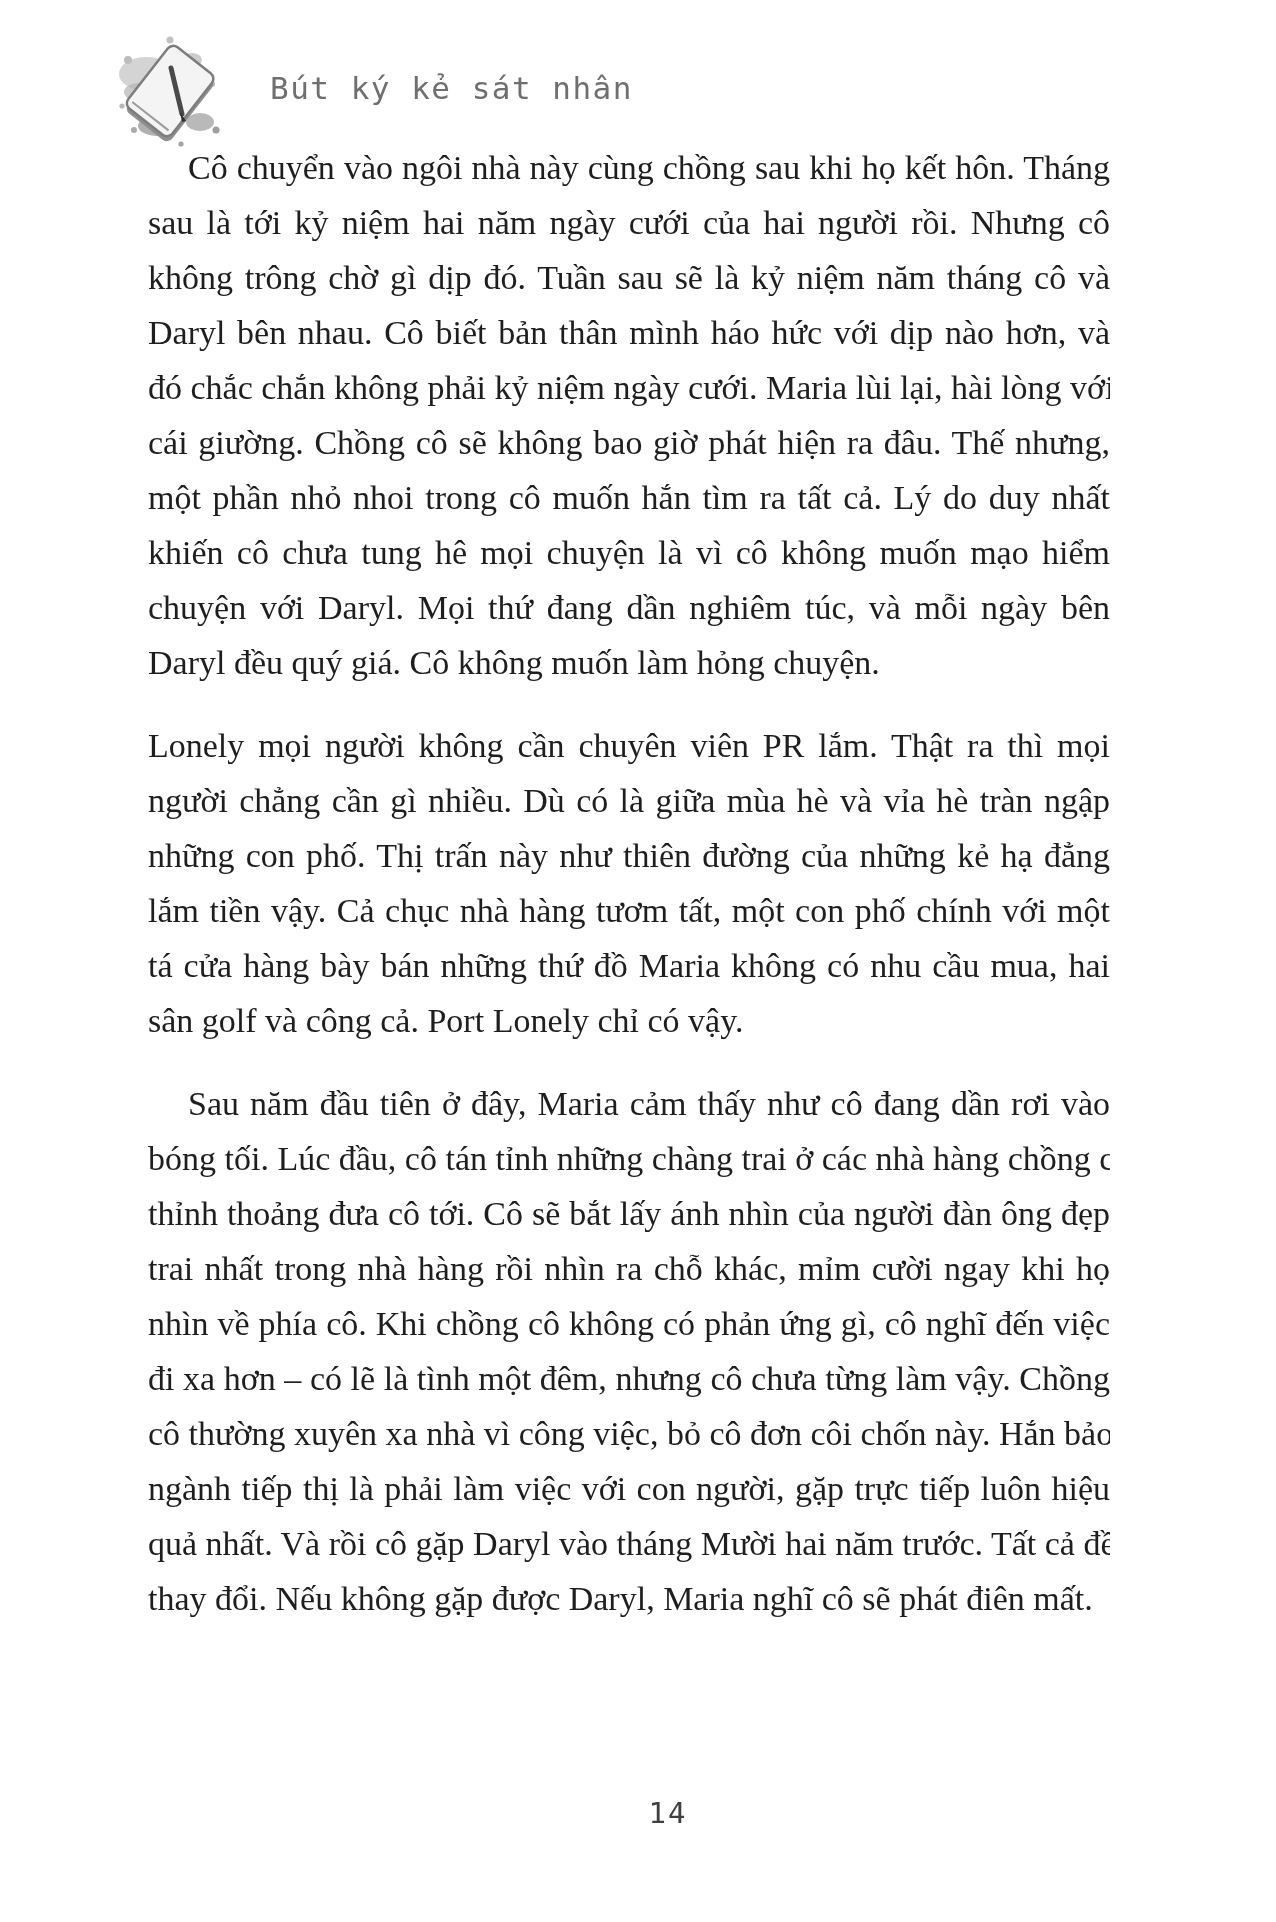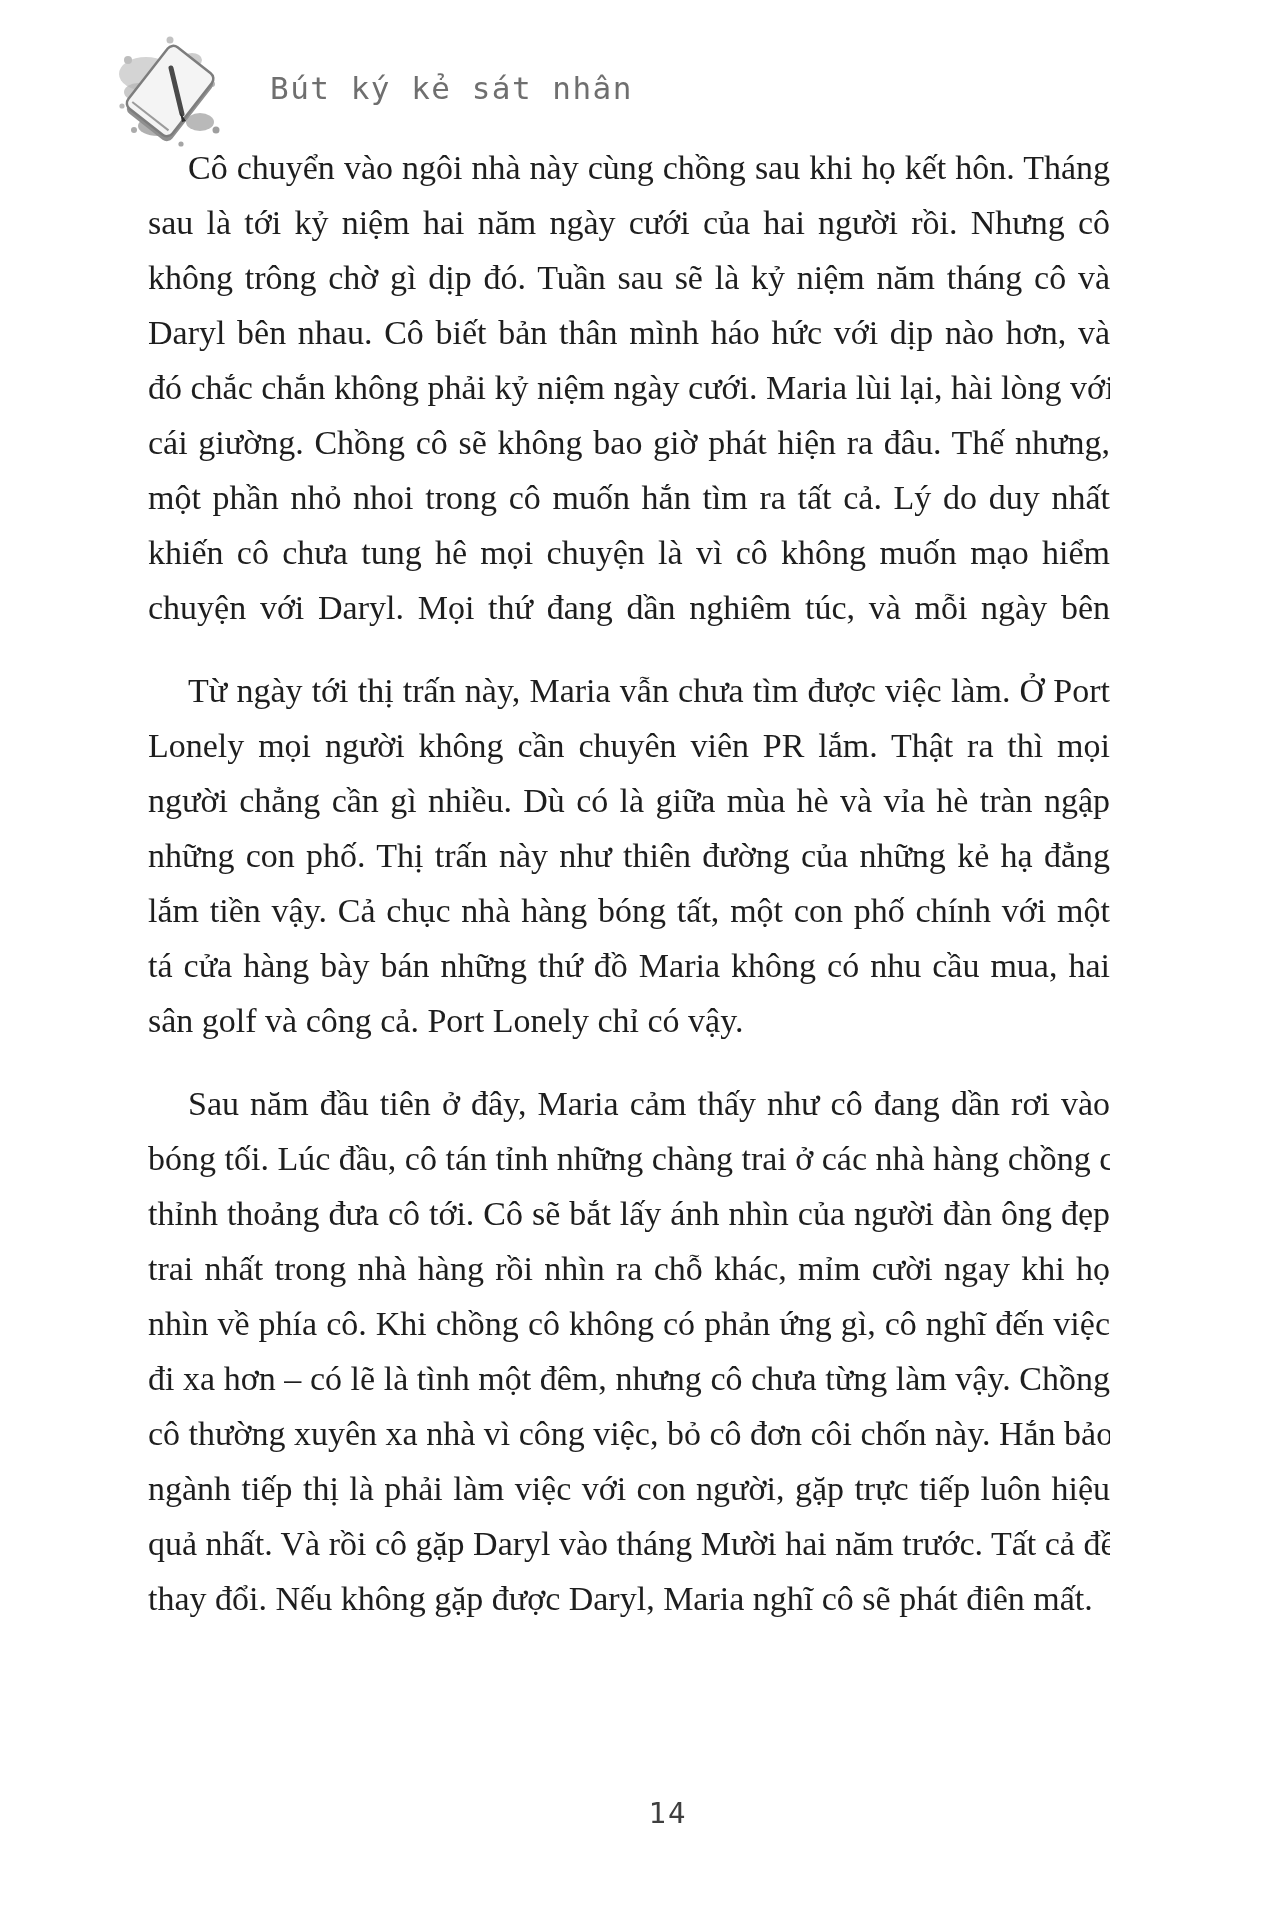--- a/index.html
+++ b/index.html
@@ -96,27 +96,27 @@
   <div class="paragraph">
         <div class="line first">Cô chuyển vào ngôi nhà này cùng chồng sau khi họ kết hôn. Tháng</div>
         <div class="line">sau là tới kỷ niệm hai năm ngày cưới của hai người rồi. Nhưng cô</div>
         <div class="line">không trông chờ gì dịp đó. Tuần sau sẽ là kỷ niệm năm tháng cô và</div>
         <div class="line">Daryl bên nhau. Cô biết bản thân mình háo hức với dịp nào hơn, và</div>
         <div class="line">đó chắc chắn không phải kỷ niệm ngày cưới. Maria lùi lại, hài lòng với</div>
         <div class="line">cái giường. Chồng cô sẽ không bao giờ phát hiện ra đâu. Thế nhưng,</div>
         <div class="line">một phần nhỏ nhoi trong cô muốn hắn tìm ra tất cả. Lý do duy nhất</div>
         <div class="line">khiến cô chưa tung hê mọi chuyện là vì cô không muốn mạo hiểm</div>
         <div class="line">chuyện với Daryl. Mọi thứ đang dần nghiêm túc, và mỗi ngày bên</div>
+        <div class="line last">Daryl đều quý giá. Cô không muốn làm hỏng chuyện.</div>
       </div>
       <div class="paragraph">
-        <div class="line first">Từ ngày tới thị trấn này, Maria vẫn chưa tìm được việc làm. Ở Port</div>
         <div class="line">Lonely mọi người không cần chuyên viên PR lắm. Thật ra thì mọi</div>
         <div class="line">người chẳng cần gì nhiều. Dù có là giữa mùa hè và vỉa hè tràn ngập</div>
         <div class="line">những con phố. Thị trấn này như thiên đường của những kẻ hạ đẳng</div>
-        <div class="line">lắm tiền vậy. Cả chục nhà hàng bóng tất, một con phố chính với một</div>
+        <div class="line">lắm tiền vậy. Cả chục nhà hàng tươm tất, một con phố chính với một</div>
         <div class="line">tá cửa hàng bày bán những thứ đồ Maria không có nhu cầu mua, hai</div>
         <div class="line last">sân golf và công cả. Port Lonely chỉ có vậy.</div>
       </div>
       <div class="paragraph">
         <div class="line first">Sau năm đầu tiên ở đây, Maria cảm thấy như cô đang dần rơi vào</div>
         <div class="line">bóng tối. Lúc đầu, cô tán tỉnh những chàng trai ở các nhà hàng chồng cô</div>
         <div class="line">thỉnh thoảng đưa cô tới. Cô sẽ bắt lấy ánh nhìn của người đàn ông đẹp</div>
         <div class="line">trai nhất trong nhà hàng rồi nhìn ra chỗ khác, mỉm cười ngay khi họ</div>
         <div class="line">nhìn về phía cô. Khi chồng cô không có phản ứng gì, cô nghĩ đến việc</div>
         <div class="line">đi xa hơn – có lẽ là tình một đêm, nhưng cô chưa từng làm vậy. Chồng</div>

